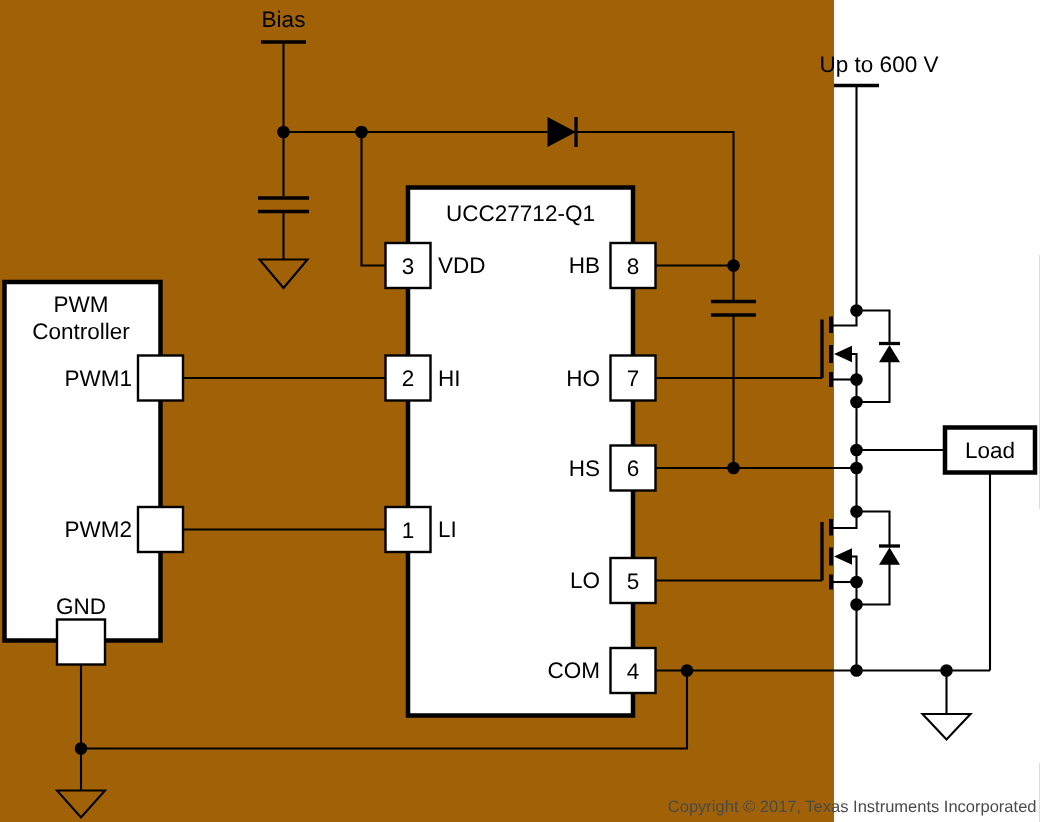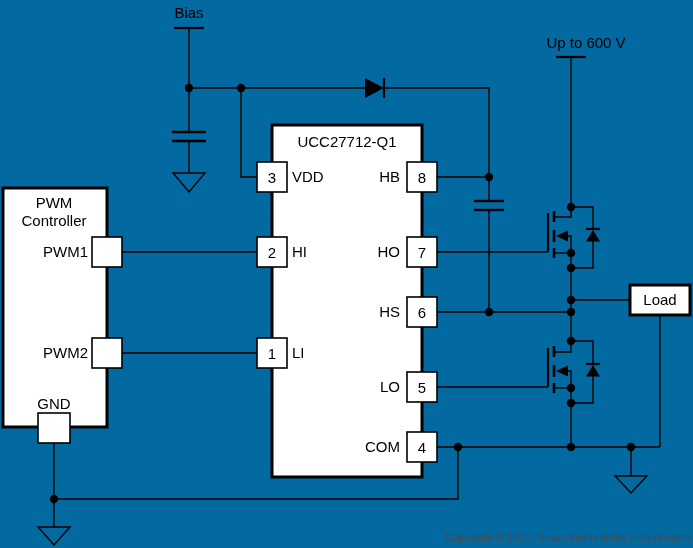--- a/index.html
+++ b/index.html
@@ -1,20 +1,20 @@
 <!DOCTYPE html>
 <html><head>
 <meta charset="utf-8">
 <style>
   html, body { margin: 0; padding: 0; background: #ffffff; }
   .canvas {
     position: relative;
-    width: 693px;
+    width: 556px;
     height: 548px;
-    background: #0369a1;
+    background: #a16207;
     font-family: "Liberation Sans", "DejaVu Sans", sans-serif;
   }
   svg { display: block; }
   .wire   { stroke: #000; stroke-width: 1.4; fill: none; }
   .bar    { stroke: #000; stroke-width: 2.2; fill: none; }
   .plate  { stroke: #000; stroke-width: 2.4; fill: none; }
   .dash   { stroke: #000; stroke-width: 2.6; fill: none; }
   .gatebar{ stroke: #000; stroke-width: 2.2; fill: none; }
   .block  { fill: #fff; stroke: #000; stroke-width: 3; }
   .pinbox { fill: #fff; stroke: #000; stroke-width: 1.6; }

